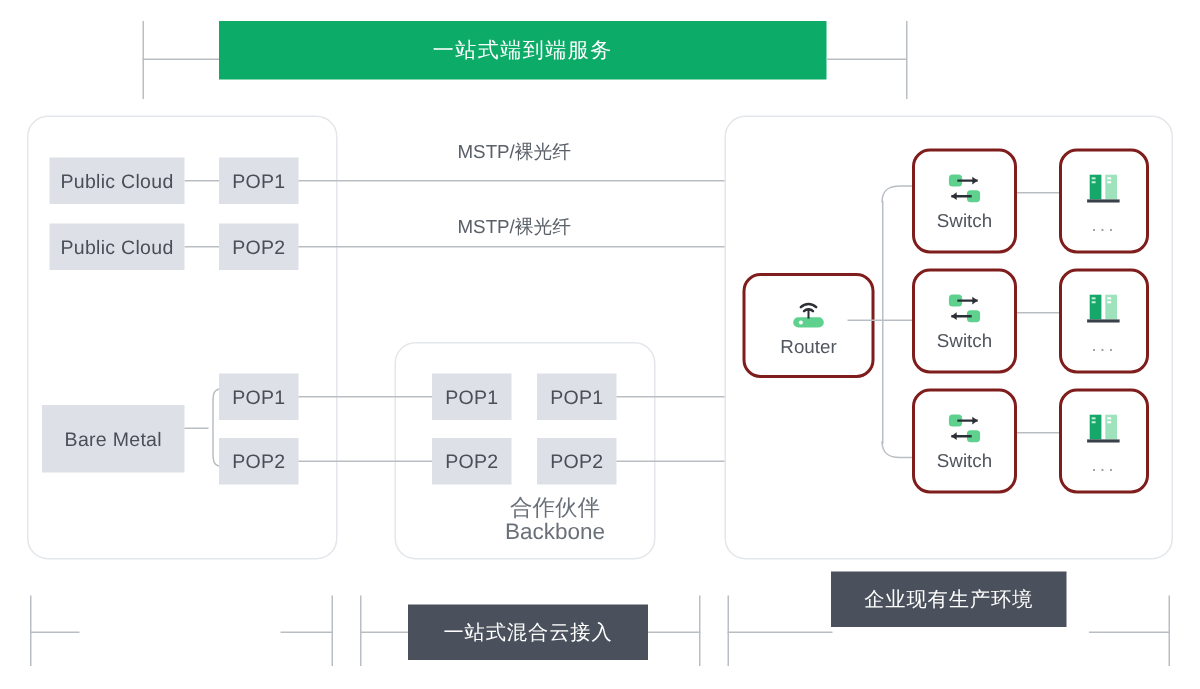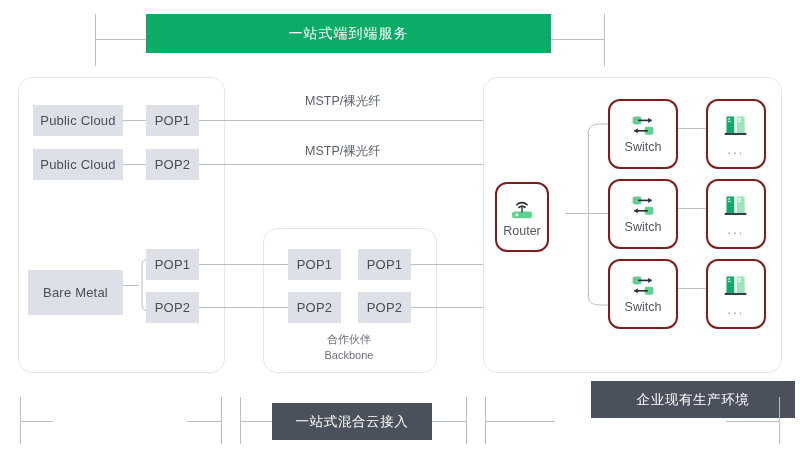--- a/index.html
+++ b/index.html
@@ -39,22 +39,22 @@
     align-items:center;justify-content:center;
     box-sizing:border-box;
   }
   .card-label{
     font-size:12.5px;color:#51565e;margin-top:3px;line-height:1;
   }
   .edge-label{
     position:absolute;font-size:12.5px;color:#5a6068;white-space:nowrap;
   }
   .panel-caption{
-    position:absolute;text-align:center;font-size:11px;color:#6a7079;
-    line-height:16px;white-space:nowrap;
+    position:absolute;text-align:center;font-size:15px;color:#6a7079;
+    line-height:16px;white-space:nowrap;padding-left:21px;
   }
 
   
   .banner{
     position:absolute;
     background:#0cab68;
     color:#ffffff;
     display:flex;align-items:center;justify-content:center;
     font-size:14px;letter-spacing:1px;
   }
@@ -124,21 +124,21 @@
   <div class="greybox" style="left:358px;top:292px;width:53px;height:31px;">POP2</div>
 
   <div class="panel-caption" style="left:263px;top:331px;width:172px;">合作伙伴</div>
   <div class="panel-caption" style="left:263px;top:347px;width:172px;">Backbone</div>
 
   <div class="hline" style="left:411px;top:264px;width:73px;"></div>
   <div class="hline" style="left:411px;top:307px;width:73px;"></div>
 
   <div class="panel" style="left:483px;top:77px;width:297px;height:294px;"></div>
 
-  <div class="card" style="left:495px;top:182px;width:54px;height:70px;">
+  <div class="card" style="left:495px;top:182px;width:88px;height:70px;">
     <svg class="icon" viewBox="0 0 40 30" width="34" height="26">
       <rect x="8" y="18" width="24" height="8" rx="4" fill="#5fd18f"></rect>
       <circle cx="14" cy="22" r="1.6" fill="#ffffff"></circle>
       <rect x="19.2" y="11" width="1.6" height="8" fill="#2b2f36"></rect>
       <path d="M14,10 A8.5,8.5 0 0 1 26,10" fill="none" stroke="#2b2f36" stroke-width="2" stroke-linecap="round"></path>
       <path d="M16.5,13.2 A5,5 0 0 1 23.5,13.2" fill="none" stroke="#2b2f36" stroke-width="2" stroke-linecap="round"></path>
     </svg>
     <div class="card-label">Router</div>
   </div>
 
@@ -236,17 +236,17 @@
   <div class="vline" style="left:221px;top:397px;height:47px;"></div>
 
   <div class="vline" style="left:240px;top:397px;height:47px;"></div>
   <div class="hline" style="left:240px;top:421px;width:33px;"></div>
   <div class="legend-box" style="left:272px;top:403px;width:160px;height:37px;">一站式混合云接入</div>
   <div class="hline" style="left:432px;top:421px;width:35px;"></div>
   <div class="vline" style="left:466px;top:397px;height:47px;"></div>
 
   <div class="vline" style="left:485px;top:397px;height:47px;"></div>
   <div class="hline" style="left:485px;top:421px;width:70px;"></div>
-  <div class="legend-box" style="left:554px;top:381px;width:204px;height:37px;margin-left:37px;">企业现有生产环境</div>
+  <div class="legend-box" style="left:554px;top:381px;width:157px;height:37px;">企业现有生产环境</div>
   <div class="hline" style="left:726px;top:421px;width:54px;"></div>
   <div class="vline" style="left:779px;top:397px;height:47px;"></div>
 
 </div>
 
 </body></html>

